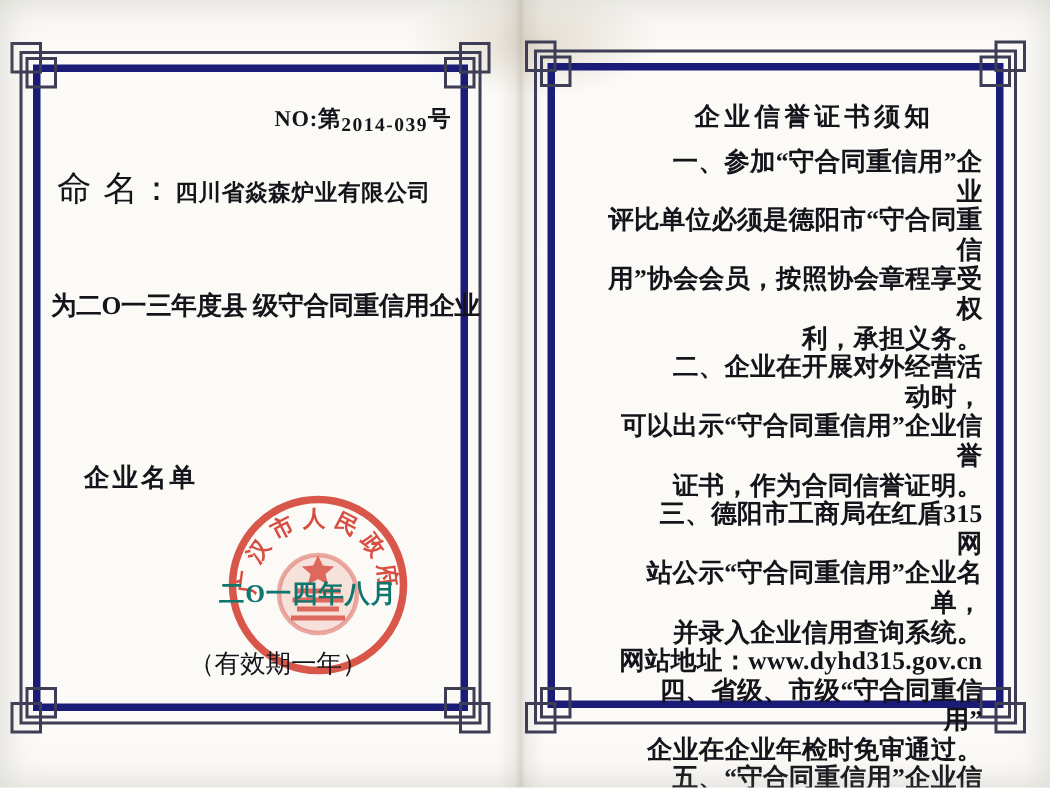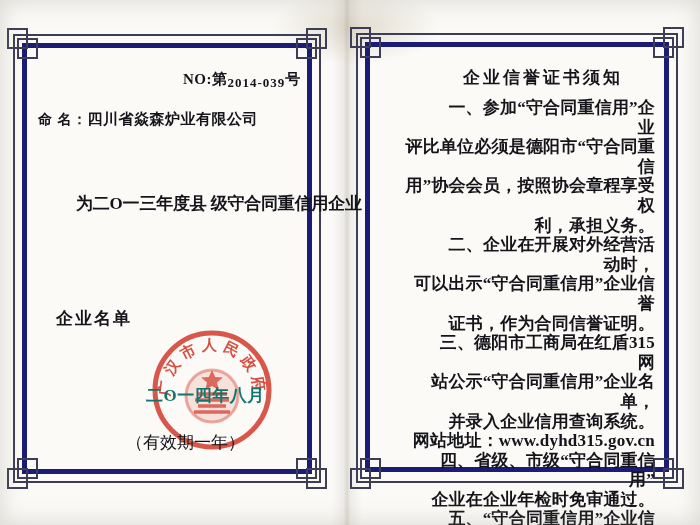--- a/index.html
+++ b/index.html
@@ -35,23 +35,23 @@
   .corner .sq{position:absolute;width:21px;height:21px;border:2px solid #3d3d55;box-sizing:border-box;background:transparent;}
   .corner .sq.a{left:0;top:0;}
   .corner .sq.b{left:10px;top:10px;}
   .corner.r90{transform:rotate(90deg);}
   .corner.r180{transform:rotate(180deg);}
   .corner.r270{transform:rotate(270deg);}
   
   .serial{position:absolute;left:183px;top:70px;font-weight:bold;font-size:15px;letter-spacing:.5px;white-space:nowrap;z-index:3;}
   .serial .num{font-size:13px;position:relative;top:3px;letter-spacing:1px;}
   .name-line{position:absolute;left:38px;top:110px;white-space:nowrap;z-index:3;}
-  .name-label{font-size:14px;font-weight:bold;letter-spacing:1px;}
+  .name-label{font-size:23px;font-weight:normal;letter-spacing:1px;}
   .company{font-size:15px;font-weight:bold;font-family:"Liberation Sans","DejaVu Sans",sans-serif;letter-spacing:.5px;}
-  .award{position:absolute;left:34px;top:192px;width:285px;font-size:17px;font-weight:bold;letter-spacing:-.2px;white-space:nowrap;z-index:3;margin-left:42px;}
+  .award{position:absolute;left:34px;top:192px;width:285px;font-size:17px;font-weight:bold;letter-spacing:-.2px;white-space:nowrap;z-index:3;}
   .issue{position:absolute;left:56px;top:307px;font-size:17px;font-weight:bold;letter-spacing:2px;z-index:3;}
   .cert-date{position:absolute;left:146px;top:384px;font-size:17px;font-weight:bold;letter-spacing:.5px;color:#0f766e;z-index:4;white-space:nowrap;}
   .validity{position:absolute;left:126px;top:431px;font-size:17px;font-weight:normal;z-index:3;white-space:nowrap;}
   .seal{position:absolute;left:150px;top:328px;z-index:3;opacity:.92;}
   
   .notice-title{position:absolute;left:365px;top:66px;width:356px;text-align:center;font-size:17px;font-weight:bold;letter-spacing:3px;z-index:3;}
   .notice-body{
     position:absolute;left:399px;top:98px;width:256px;z-index:3;
     font-size:17px;font-weight:bold;line-height:19.6px;letter-spacing:.2px;
     white-space:pre-line;text-align:right;

